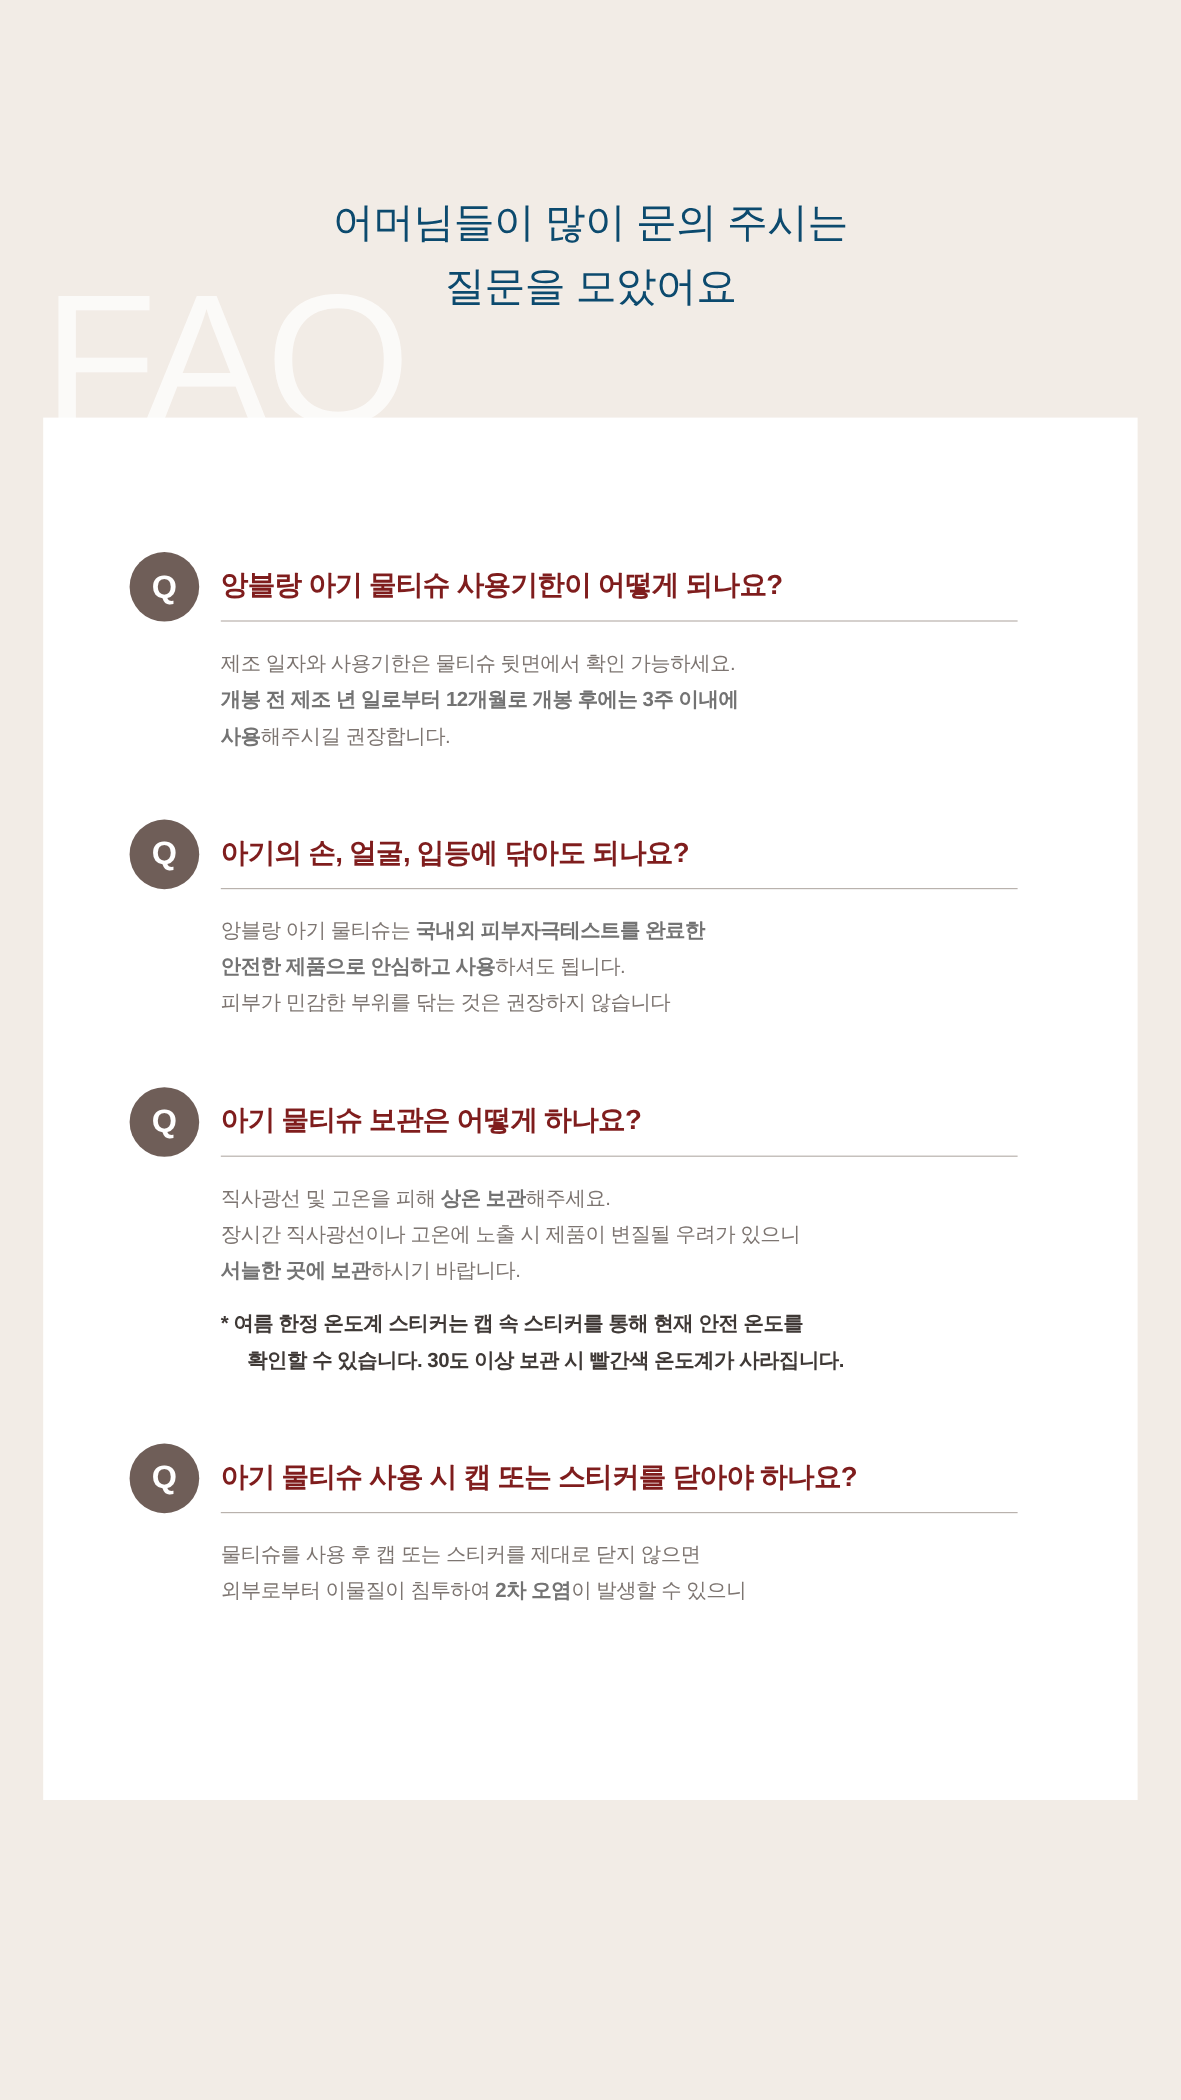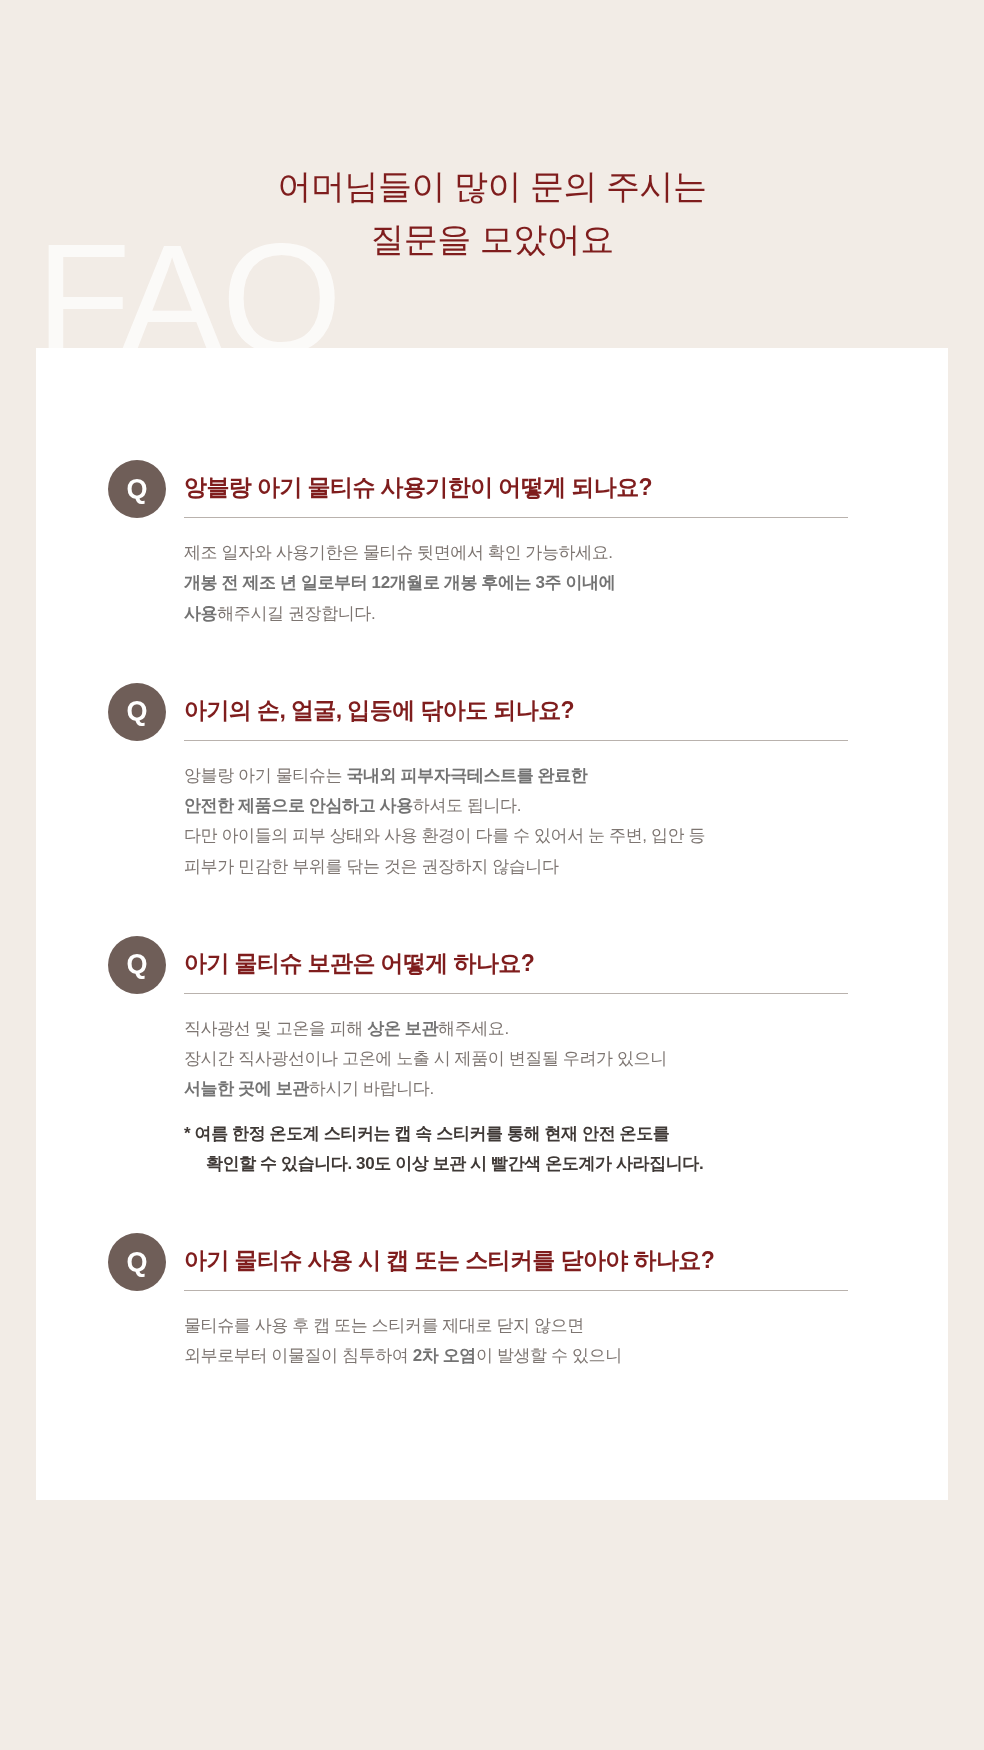--- a/index.html
+++ b/index.html
@@ -36,21 +36,21 @@
     z-index: 1;
   }
 
   .heading {
     position: absolute;
     left: 0;
     right: 0;
     top: 160px;
     text-align: center;
     z-index: 3;
-    color: #7f1d1d;
+    color: #0c4a6e;
     font-size: 34px;
     font-weight: 400;
     line-height: 1.55;
     letter-spacing: -0.5px;
   }
   .heading .line2 {
     display: block;
   }
 
   
@@ -159,21 +159,20 @@
           </div>
         </div>
         <div class="faq-item">
           <div class="q-row">
             <div class="q-badge">Q</div>
             <div class="q-text">아기의 손, 얼굴, 입등에 닦아도 되나요?</div>
           </div>
           <div class="answer">
             <span class="ln"><span>앙블랑 아기 물티슈는 </span><b>국내외 피부자극테스트를 완료한</b></span>
             <span class="ln"><b>안전한 제품으로 안심하고 사용</b><span>하셔도 됩니다.</span></span>
-            <span class="ln"><span>다만 아이들의 피부 상태와 사용 환경이 다를 수 있어서 눈 주변, 입안 등</span></span>
             <span class="ln"><span>피부가 민감한 부위를 닦는 것은 권장하지 않습니다</span></span>
           </div>
         </div>
         <div class="faq-item">
           <div class="q-row">
             <div class="q-badge">Q</div>
             <div class="q-text">아기 물티슈 보관은 어떻게 하나요?</div>
           </div>
           <div class="answer">
             <span class="ln"><span>직사광선 및 고온을 피해 </span><b>상온 보관</b><span>해주세요.</span></span>

